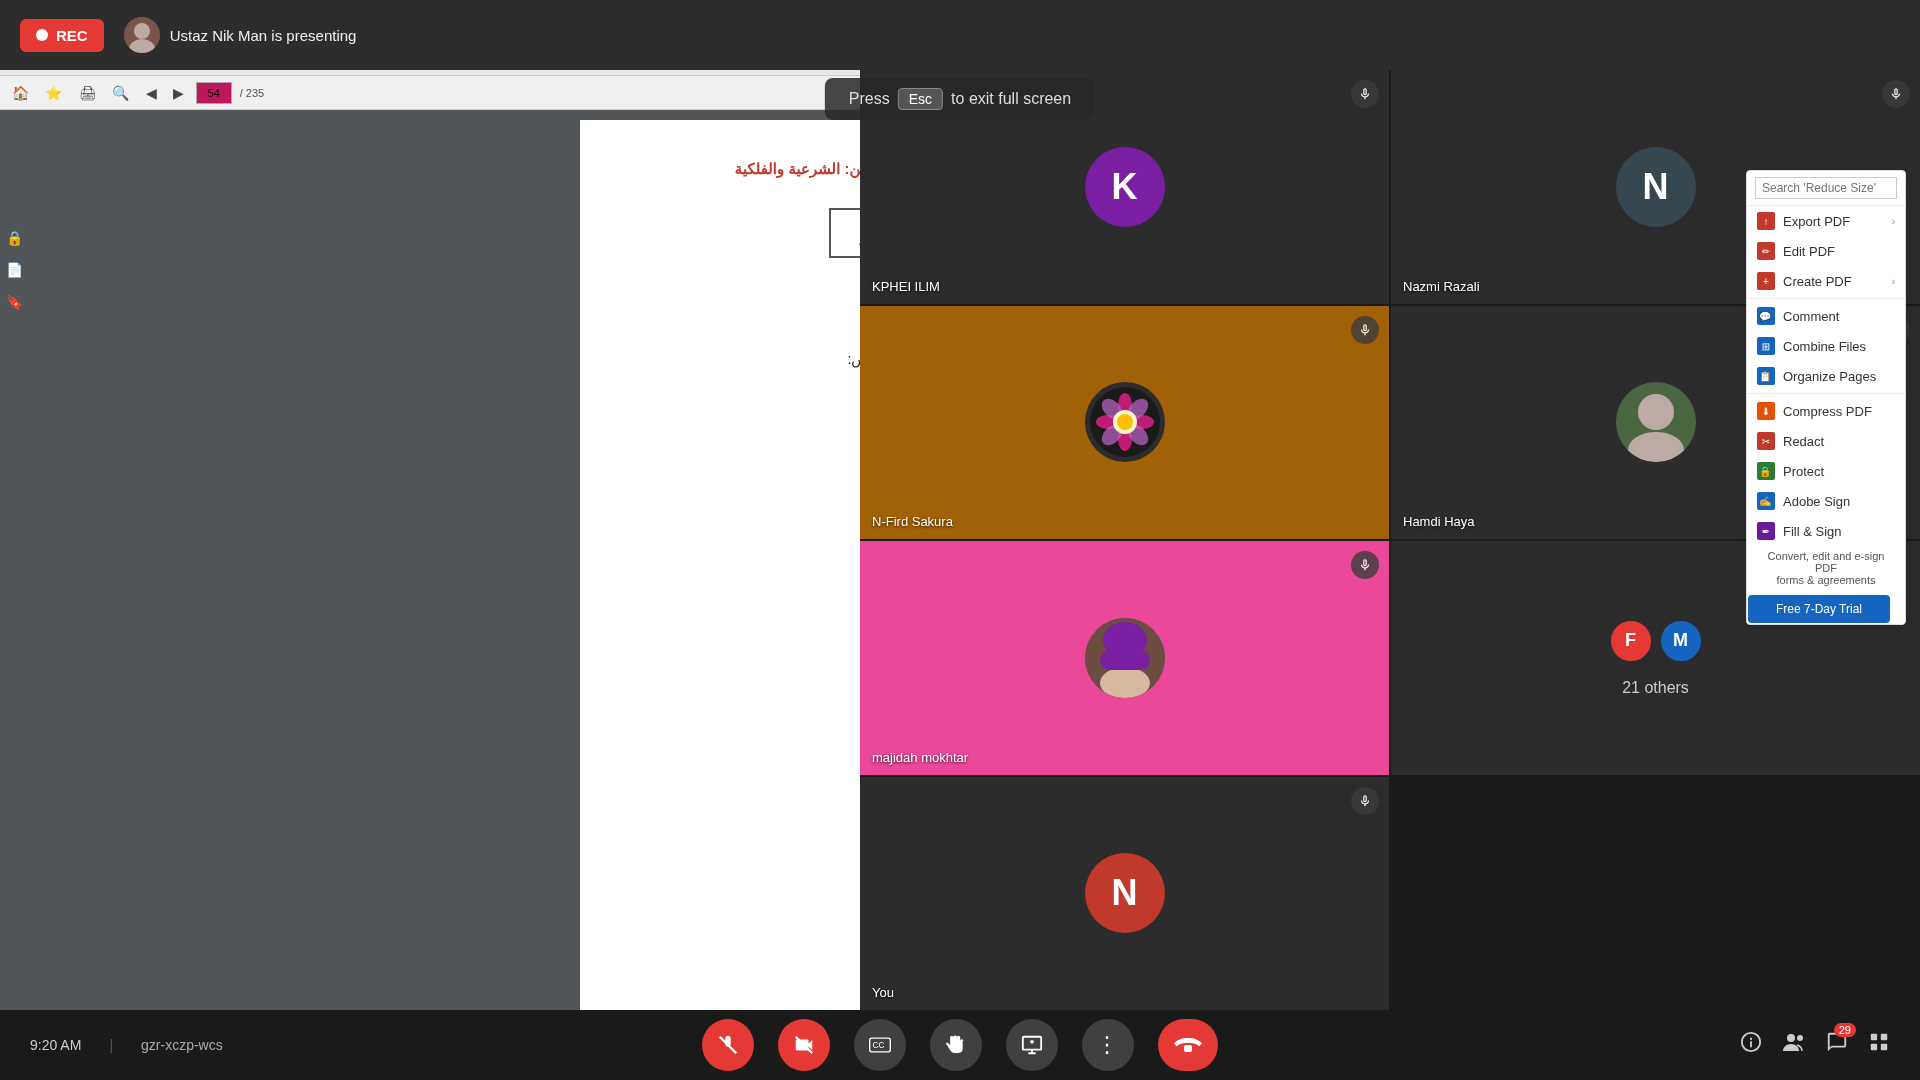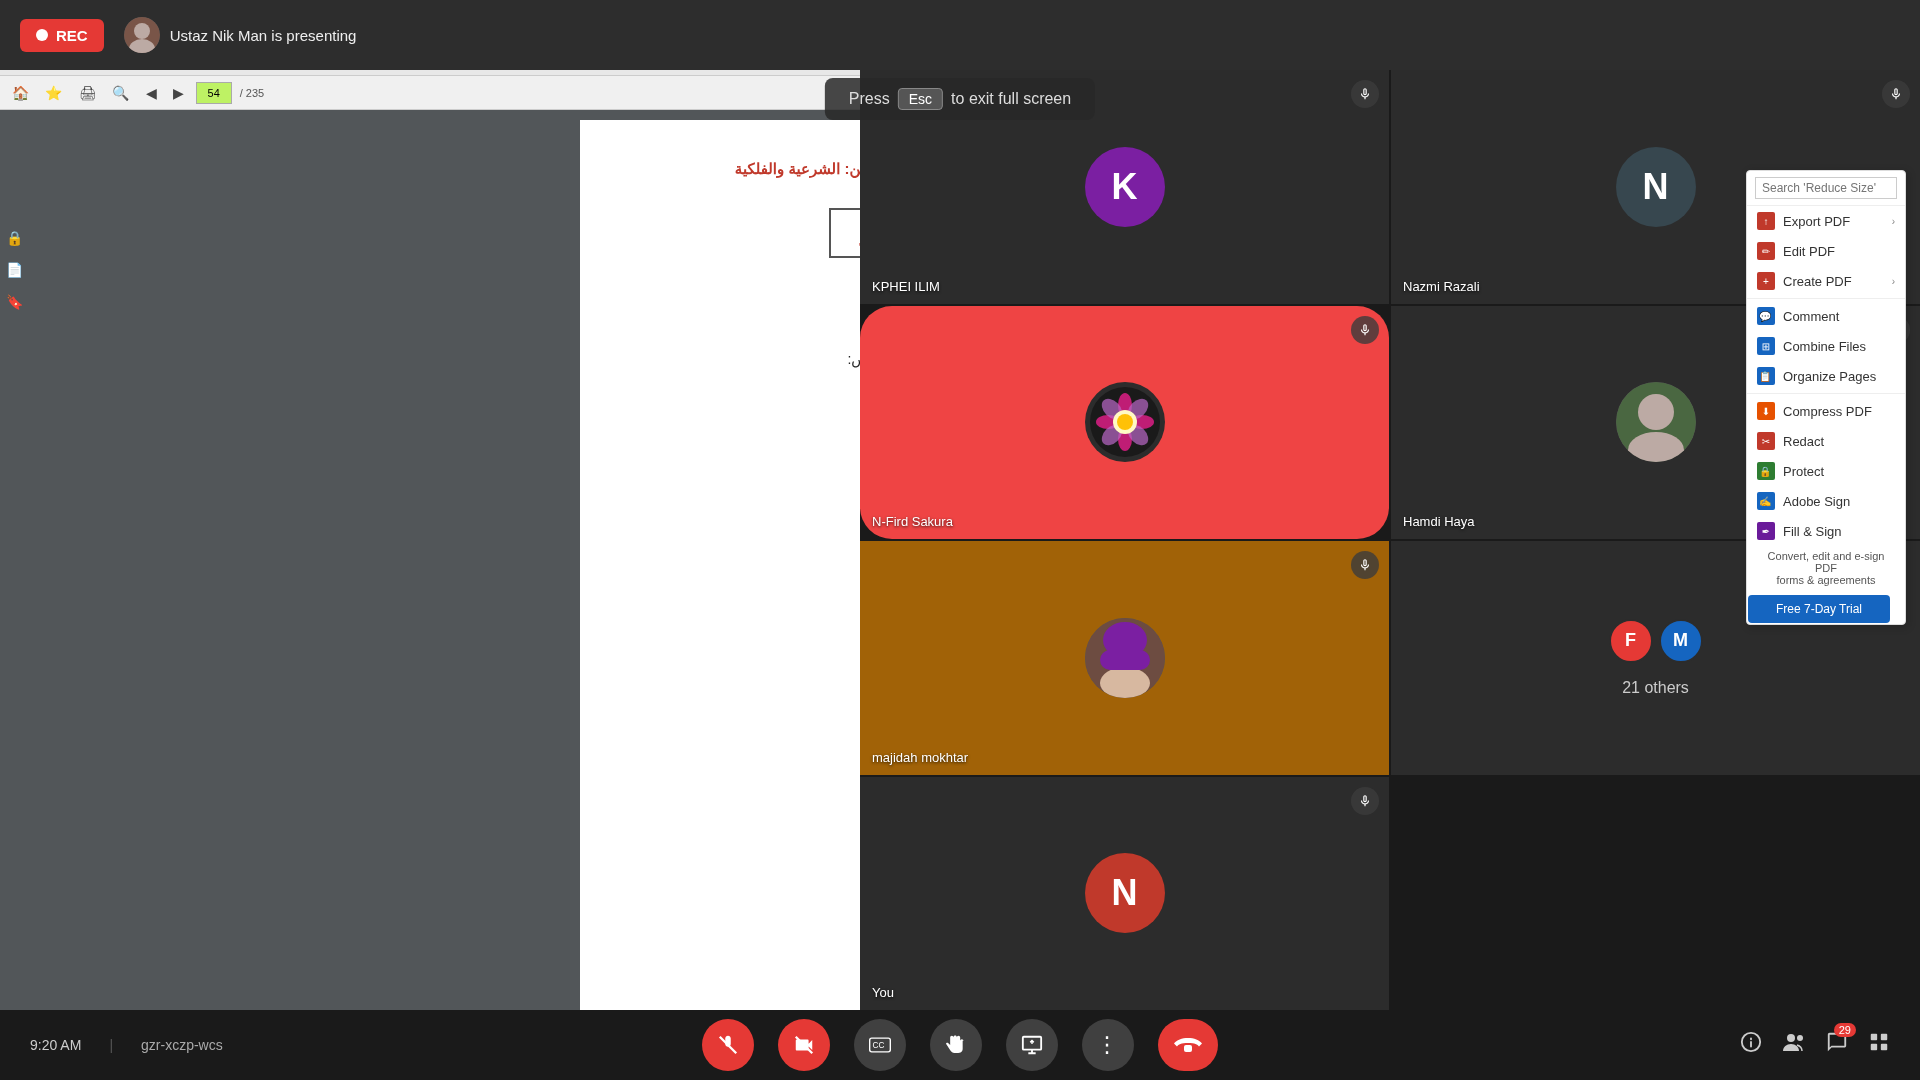--- a/index.html
+++ b/index.html
@@ -165,21 +165,21 @@
       font-size: 14px;
       color: #444;
       padding: 2px 4px;
     }
     .pdf-page-input {
       width: 36px;
       height: 22px;
       border: 1px solid #aaa;
       text-align: center;
       font-size: 11px;
-      background: #bef264;
+      background: #be185d;
     }
     .pdf-page-total { font-size: 11px; color: #555; }
     .pdf-zoom-select {
       height: 22px;
       border: 1px solid #aaa;
       font-size: 11px;
       background: #fff;
       width: 60px;
     }
     .pdf-content-area {
@@ -676,21 +676,21 @@
   <div class="participant-tile" style="background:#2c2c2c;">
     <div class="participant-mute">
       <svg width="14" height="14" viewBox="0 0 24 24" fill="#fff">
           <path d="M12 14c1.66 0 3-1.34 3-3V5c0-1.66-1.34-3-3-3S9 3.34 9 5v6c0 1.66 1.34 3 3 3zm-1-9c0-.55.45-1 1-1s1 .45 1 1v6c0 .55-.45 1-1 1s-1-.45-1-1V5zm6 6c0 2.76-2.24 5-5 5s-5-2.24-5-5H5c0 3.53 2.61 6.43 6 6.92V21h2v-3.08c3.39-.49 6-3.39 6-6.92h-2z"></path>
         </svg>
     </div>
     <div class="participant-avatar" style="background:#37474f;">N</div>
     <div class="participant-name">Nazmi Razali</div>
   </div>
 
-  <div class="participant-tile" style="background:#ef4444;border-radius:32px;">
+  <div class="participant-tile" style="background:#a16207;">
     <div class="participant-mute">
       <svg width="14" height="14" viewBox="0 0 24 24" fill="#fff">
           <path d="M12 14c1.66 0 3-1.34 3-3V5c0-1.66-1.34-3-3-3S9 3.34 9 5v6c0 1.66 1.34 3 3 3zm-1-9c0-.55.45-1 1-1s1 .45 1 1v6c0 .55-.45 1-1 1s-1-.45-1-1V5zm6 6c0 2.76-2.24 5-5 5s-5-2.24-5-5H5c0 3.53 2.61 6.43 6 6.92V21h2v-3.08c3.39-.49 6-3.39 6-6.92h-2z"></path>
         </svg>
     </div>
 
     <div style="width:80px;height:80px;border-radius:50%;background:#2c2c2c;display:flex;align-items:center;justify-content:center;">
       <svg width="70" height="70" viewBox="0 0 70 70">
         <circle cx="35" cy="35" r="35" fill="#1a1a1a"></circle>
 
@@ -718,21 +718,21 @@
     <div style="width:80px;height:80px;border-radius:50%;overflow:hidden;background:#555;display:flex;align-items:center;justify-content:center;">
       <svg width="80" height="80" viewBox="0 0 80 80">
         <circle cx="40" cy="40" r="40" fill="#4a6741"></circle>
         <circle cx="40" cy="30" r="18" fill="#bcaaa4"></circle>
         <ellipse cx="40" cy="68" rx="28" ry="18" fill="#bcaaa4"></ellipse>
       </svg>
     </div>
     <div class="participant-name">Hamdi Haya</div>
   </div>
 
-  <div class="participant-tile" style="background:#a16207;">
+  <div class="participant-tile" style="background:#ec4899;">
     <div class="participant-mute">
       <svg width="14" height="14" viewBox="0 0 24 24" fill="#fff">
           <path d="M12 14c1.66 0 3-1.34 3-3V5c0-1.66-1.34-3-3-3S9 3.34 9 5v6c0 1.66 1.34 3 3 3zm-1-9c0-.55.45-1 1-1s1 .45 1 1v6c0 .55-.45 1-1 1s-1-.45-1-1V5zm6 6c0 2.76-2.24 5-5 5s-5-2.24-5-5H5c0 3.53 2.61 6.43 6 6.92V21h2v-3.08c3.39-.49 6-3.39 6-6.92h-2z"></path>
         </svg>
     </div>
     <div style="width:80px;height:80px;border-radius:50%;overflow:hidden;background:#555;">
       <svg width="80" height="80" viewBox="0 0 80 80">
         <circle cx="40" cy="40" r="40" fill="#6d4c41"></circle>
         <circle cx="40" cy="30" r="16" fill="#d7b8a0"></circle>
         <ellipse cx="40" cy="65" rx="25" ry="16" fill="#d7b8a0"></ellipse>

